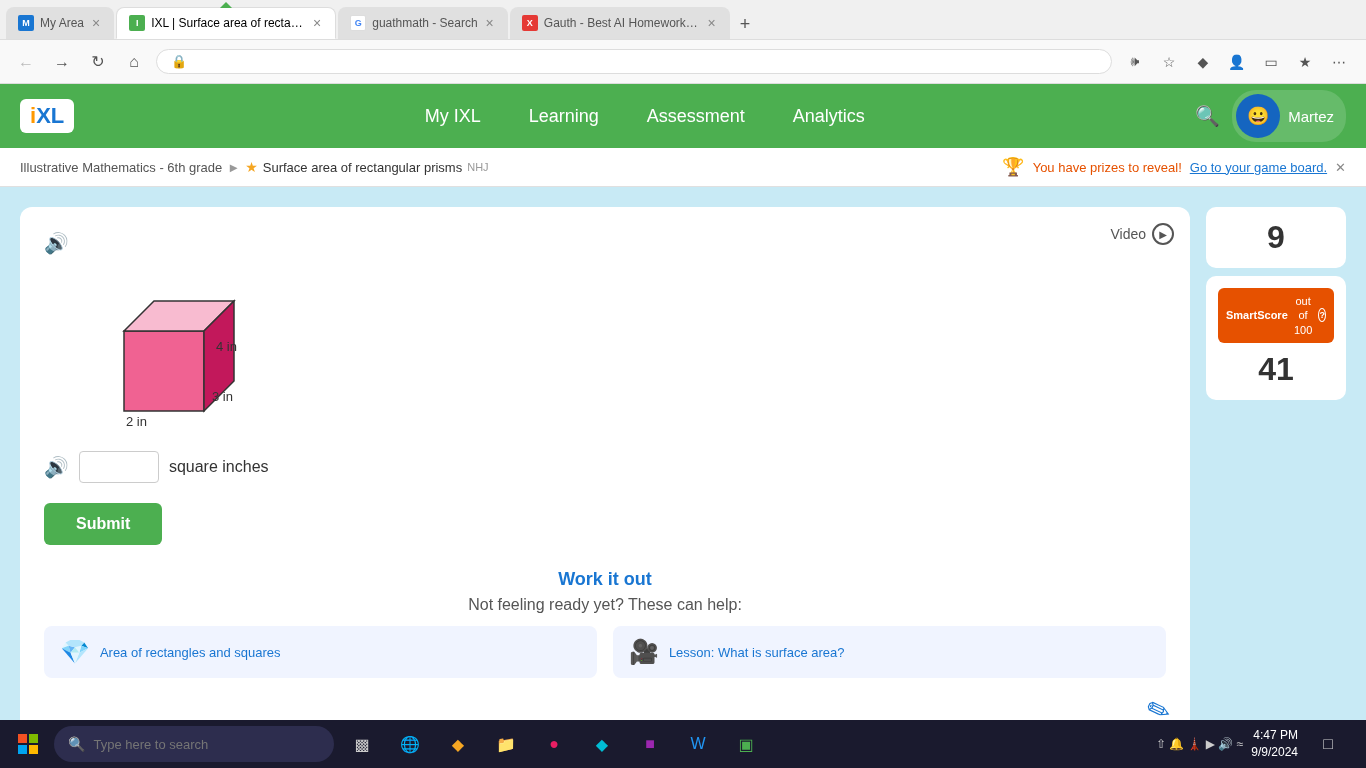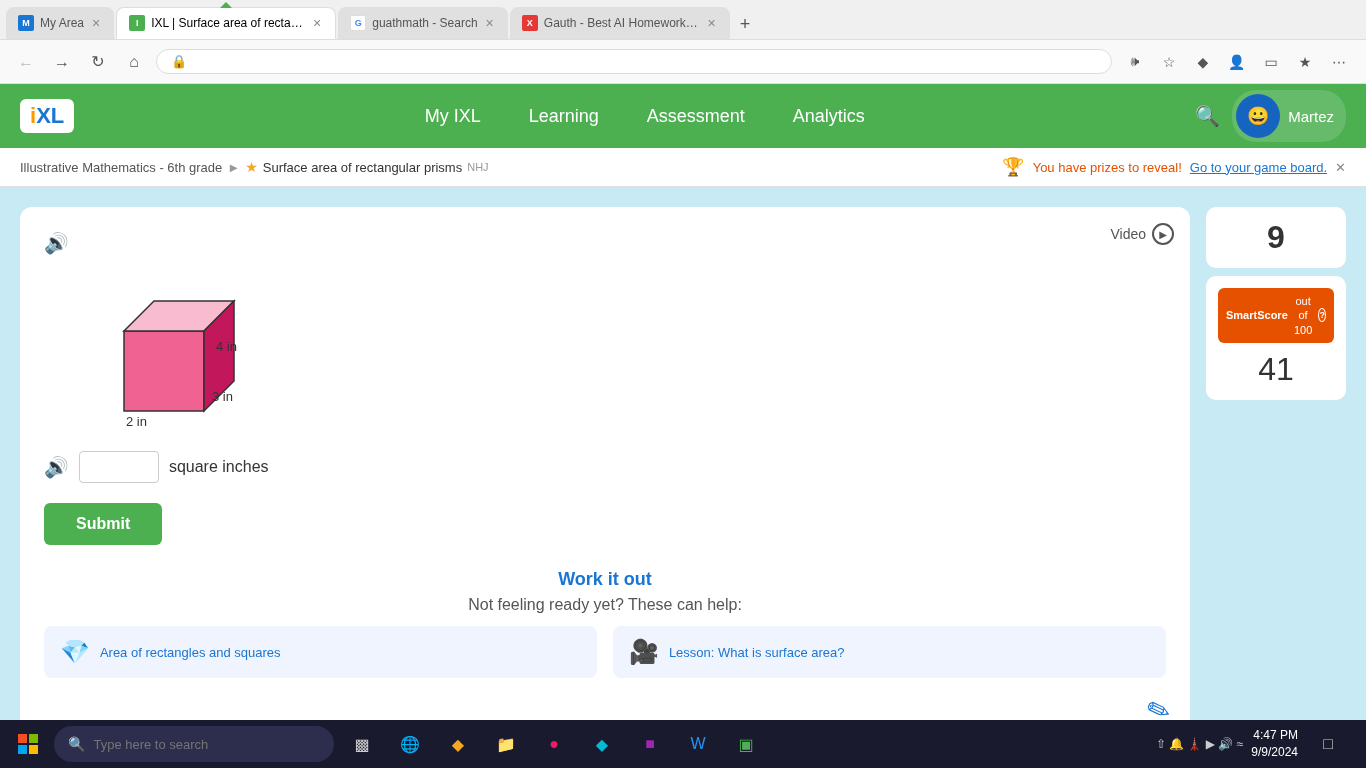--- a/index.html
+++ b/index.html
@@ -99,21 +99,21 @@
     .sidebar-card { background: #fff; border-radius: 10px; padding: 12px; text-align: center; }
     .sidebar-card-title { font-size: 12px; font-weight: 600; color: #fff; border-radius: 6px; padding: 6px 8px; margin-bottom: 8px; }
     .qa-title { background: #4caf50; }
     .time-title { background: #1976d2; }
     .smart-title { background: #e65100; }
     .sidebar-number { font-size: 32px; font-weight: 700; color: #333; }
     .time-display { display: flex; gap: 6px; justify-content: center; align-items: flex-end; }
     .time-block { display: flex; flex-direction: column; align-items: center; }
     .time-value { font-size: 20px; font-weight: 600; color: #333; background: #f0f0f0; border-radius: 4px; padding: 2px 8px; }
     .time-label { font-size: 9px; color: #888; margin-top: 2px; }
-    .smart-number { font-size: 32px; font-weight: 400; color: #333; }
+    .smart-number { font-size: 32px; font-weight: 700; color: #333; }
 
     .pencil-btn { position: absolute; bottom: 20px; right: 20px; background: transparent; border: none; cursor: pointer; font-size: 28px; color: #1976d2; transform: rotate(-20deg); }
 
     
     .fav-blue { background: #1976d2; width: 16px; height: 16px; border-radius: 2px; display: flex; align-items: center; justify-content: center; color: #fff; font-size: 9px; font-weight: 700; }
     .fav-green { background: #4caf50; width: 16px; height: 16px; border-radius: 2px; display: flex; align-items: center; justify-content: center; color: #fff; font-size: 9px; font-weight: 700; }
     .fav-google { background: #fff; width: 16px; height: 16px; border-radius: 2px; border: 1px solid #ddd; display: flex; align-items: center; justify-content: center; font-size: 9px; font-weight: 700; color: #4285f4; }
     .fav-gauth { background: #e53935; width: 16px; height: 16px; border-radius: 2px; display: flex; align-items: center; justify-content: center; color: #fff; font-size: 9px; font-weight: 700; }
 
     

